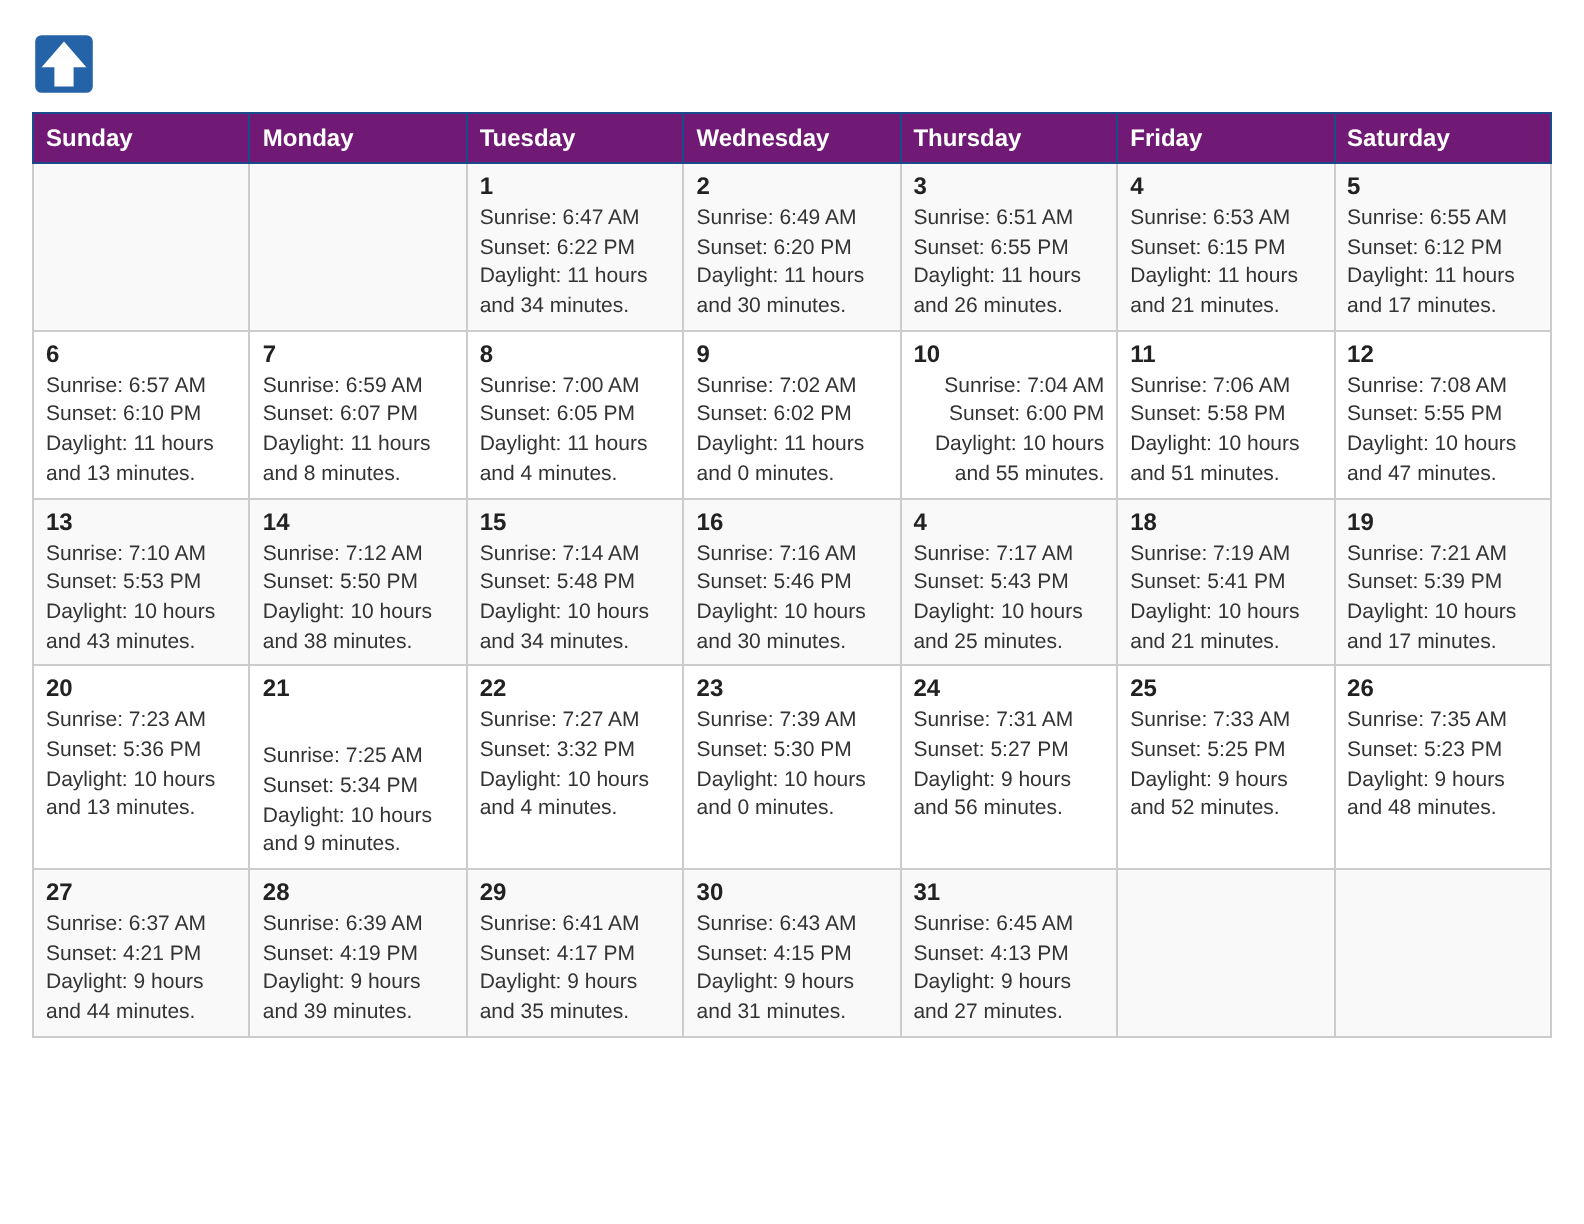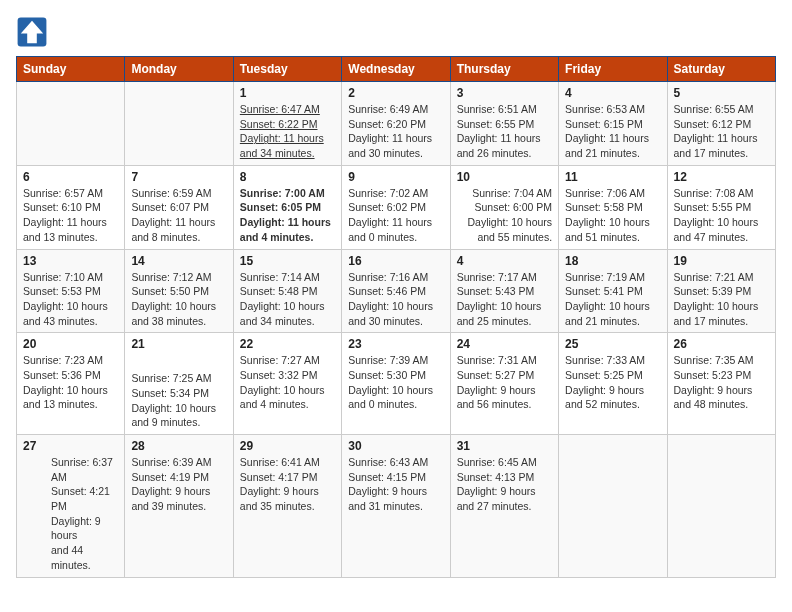--- a/index.html
+++ b/index.html
@@ -35,21 +35,21 @@
     .location {
       font-size: 16px;
       color: #333;
     }
     table {
       width: 100%;
       border-collapse: collapse;
       font-size: 11px;
     }
     thead th {
-      background: #c2410c;
+      background: #701a75;
       color: #fff;
       padding: 5px 6px;
       text-align: left;
       font-size: 12px;
       font-weight: bold;
       border: 1px solid #1a4a8a;
     }
     tbody td {
       border: 1px solid #ccc;
       padding: 4px 6px;
@@ -109,21 +109,21 @@
         <th>Friday</th>
         <th>Saturday</th>
       </tr>
   </thead>
   <tbody>
   <tr>
         <td class="empty"></td>
         <td class="empty"></td>
         <td>
           <span class="day-num">1</span>
-          <div class="day-info" style="white-space: pre-line; text-decoration: underline;">Sunrise: 6:47 AM
+          <div class="day-info" style="white-space: pre-line;">Sunrise: 6:47 AM
 Sunset: 6:22 PM
 Daylight: 11 hours
 and 34 minutes.</div>
         </td>
         <td>
           <span class="day-num">2</span>
           <div class="day-info" style="white-space: pre-line;">Sunrise: 6:49 AM
 Sunset: 6:20 PM
 Daylight: 11 hours
 and 30 minutes.</div>
@@ -160,21 +160,21 @@
         </td>
         <td>
           <span class="day-num">7</span>
           <div class="day-info" style="white-space: pre-line;">Sunrise: 6:59 AM
 Sunset: 6:07 PM
 Daylight: 11 hours
 and 8 minutes.</div>
         </td>
         <td>
           <span class="day-num">8</span>
-          <div class="day-info" style="white-space: pre-line; font-weight: bold;">Sunrise: 7:00 AM
+          <div class="day-info" style="white-space: pre-line;">Sunrise: 7:00 AM
 Sunset: 6:05 PM
 Daylight: 11 hours
 and 4 minutes.</div>
         </td>
         <td>
           <span class="day-num">9</span>
           <div class="day-info" style="white-space: pre-line;">Sunrise: 7:02 AM
 Sunset: 6:02 PM
 Daylight: 11 hours
 and 0 minutes.</div>
@@ -299,21 +299,21 @@
           <span class="day-num">26</span>
           <div class="day-info" style="white-space: pre-line;">Sunrise: 7:35 AM
 Sunset: 5:23 PM
 Daylight: 9 hours
 and 48 minutes.</div>
         </td>
       </tr>
       <tr>
         <td>
           <span class="day-num">27</span>
-          <div class="day-info" style="white-space: pre-line; margin-left: 28px;">Sunrise: 6:37 AM
+          <div class="day-info" style="white-space: pre-line;">Sunrise: 6:37 AM
 Sunset: 4:21 PM
 Daylight: 9 hours
 and 44 minutes.</div>
         </td>
         <td>
           <span class="day-num">28</span>
           <div class="day-info" style="white-space: pre-line;">Sunrise: 6:39 AM
 Sunset: 4:19 PM
 Daylight: 9 hours
 and 39 minutes.</div>

